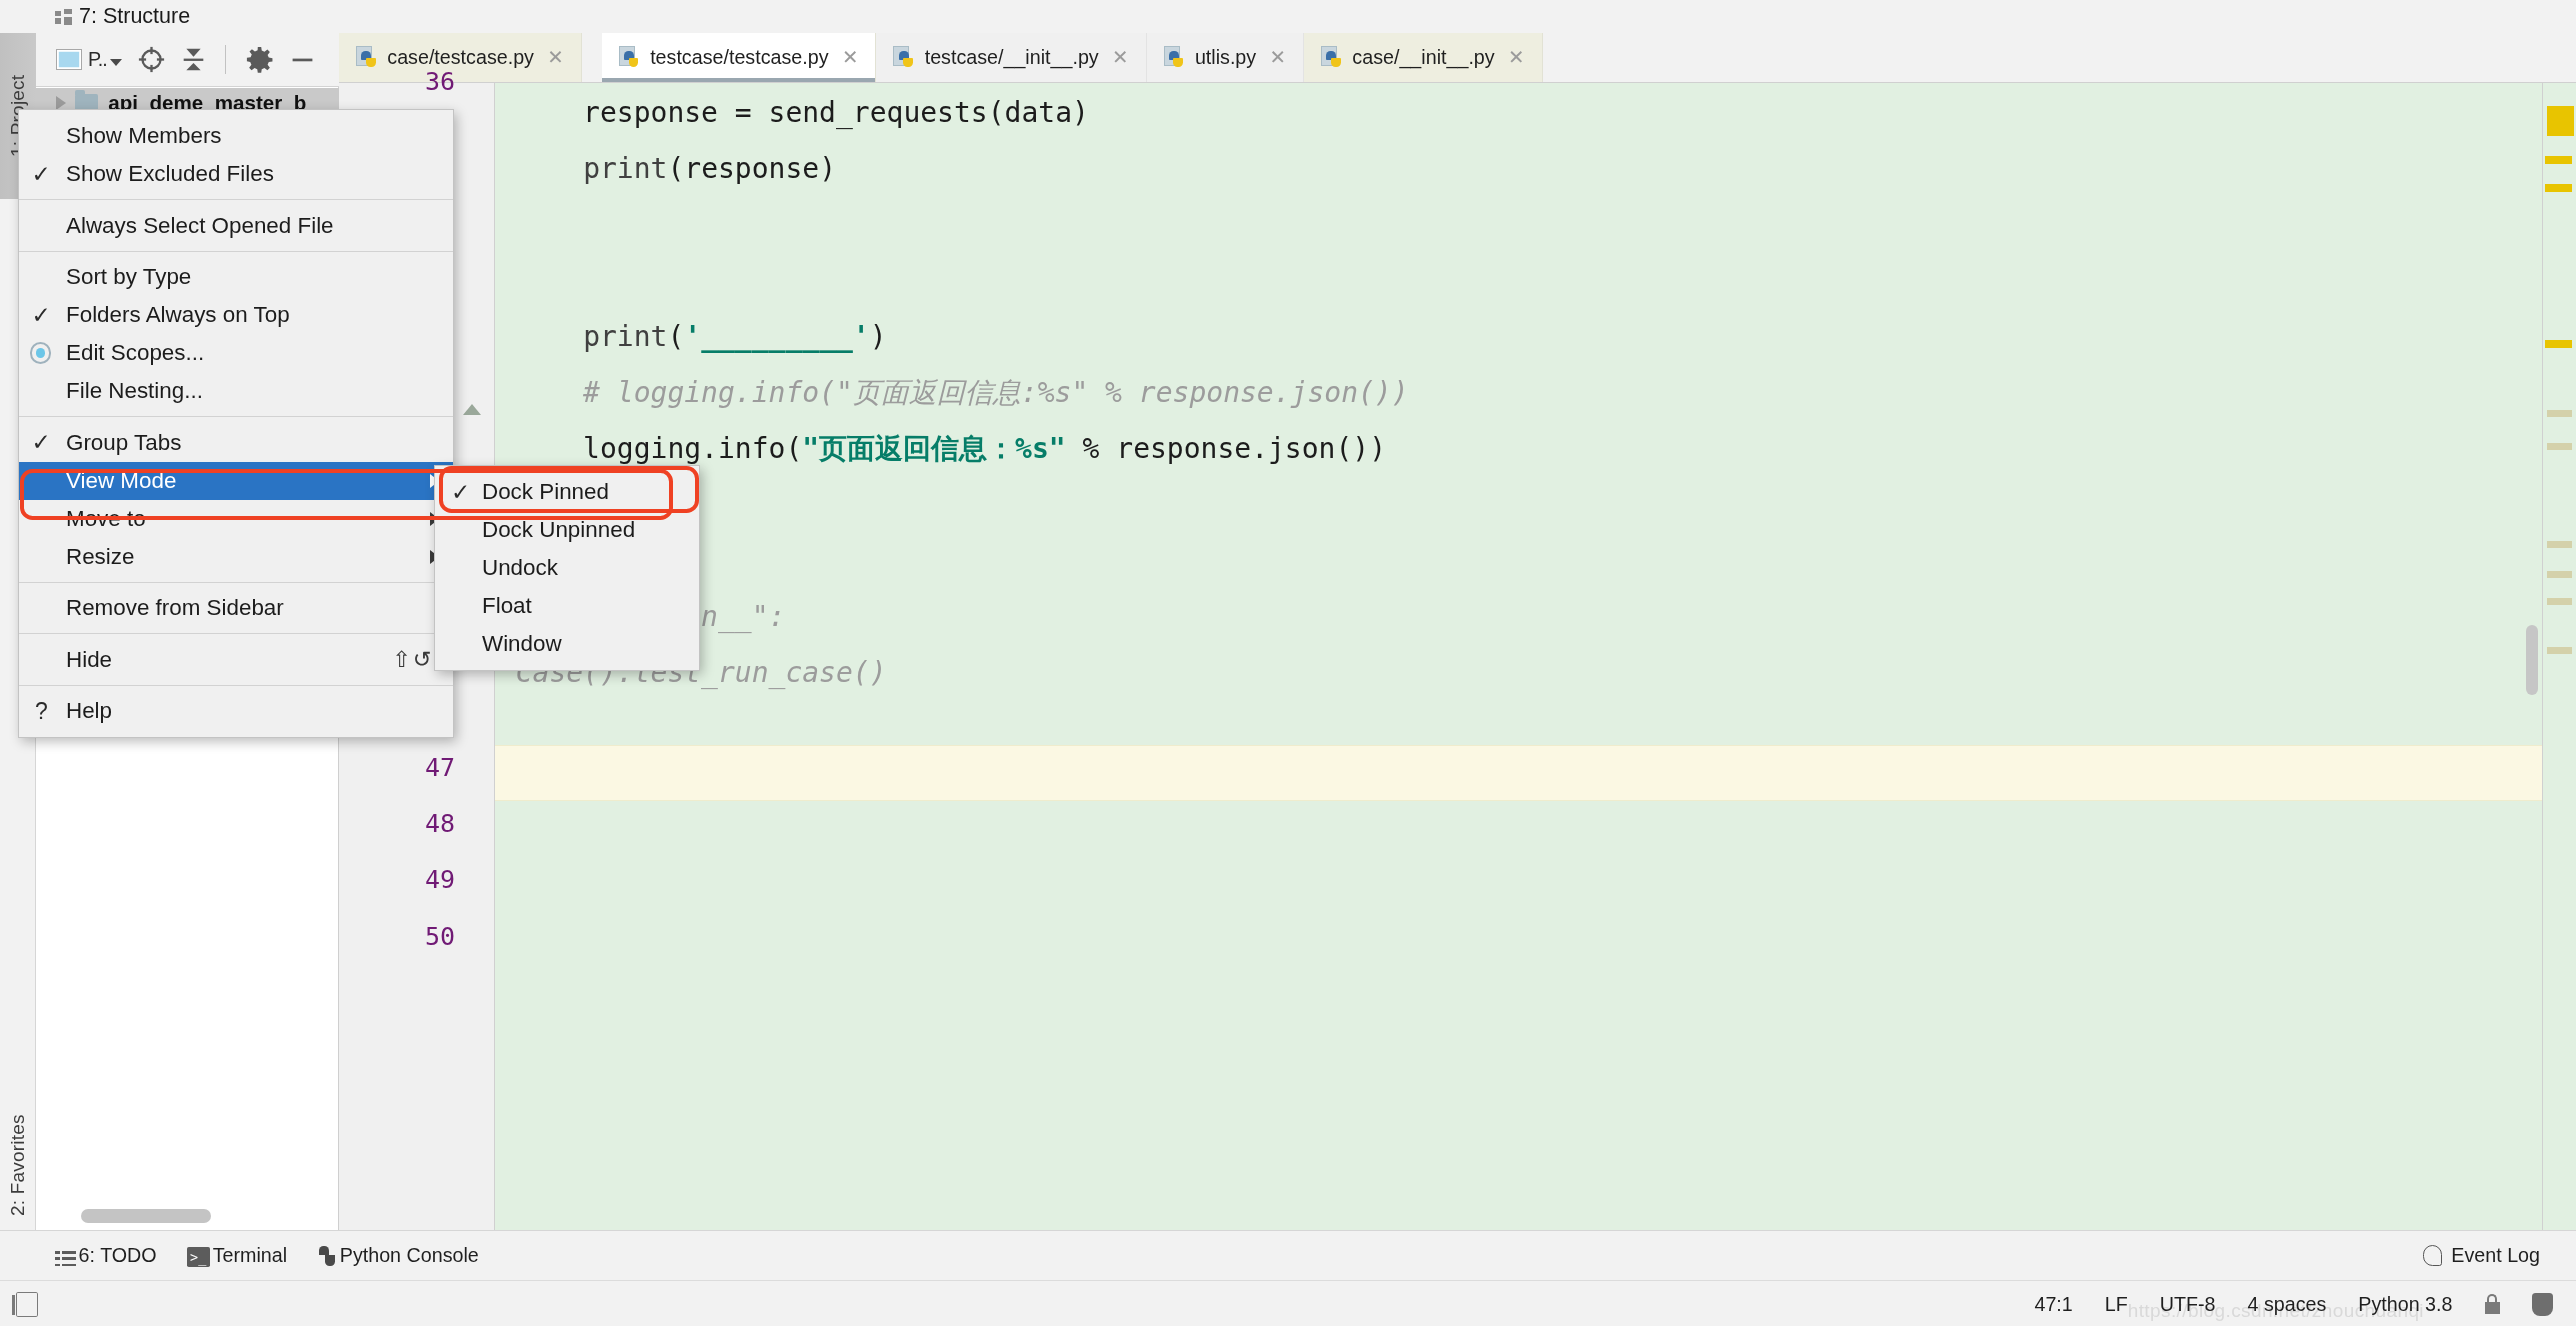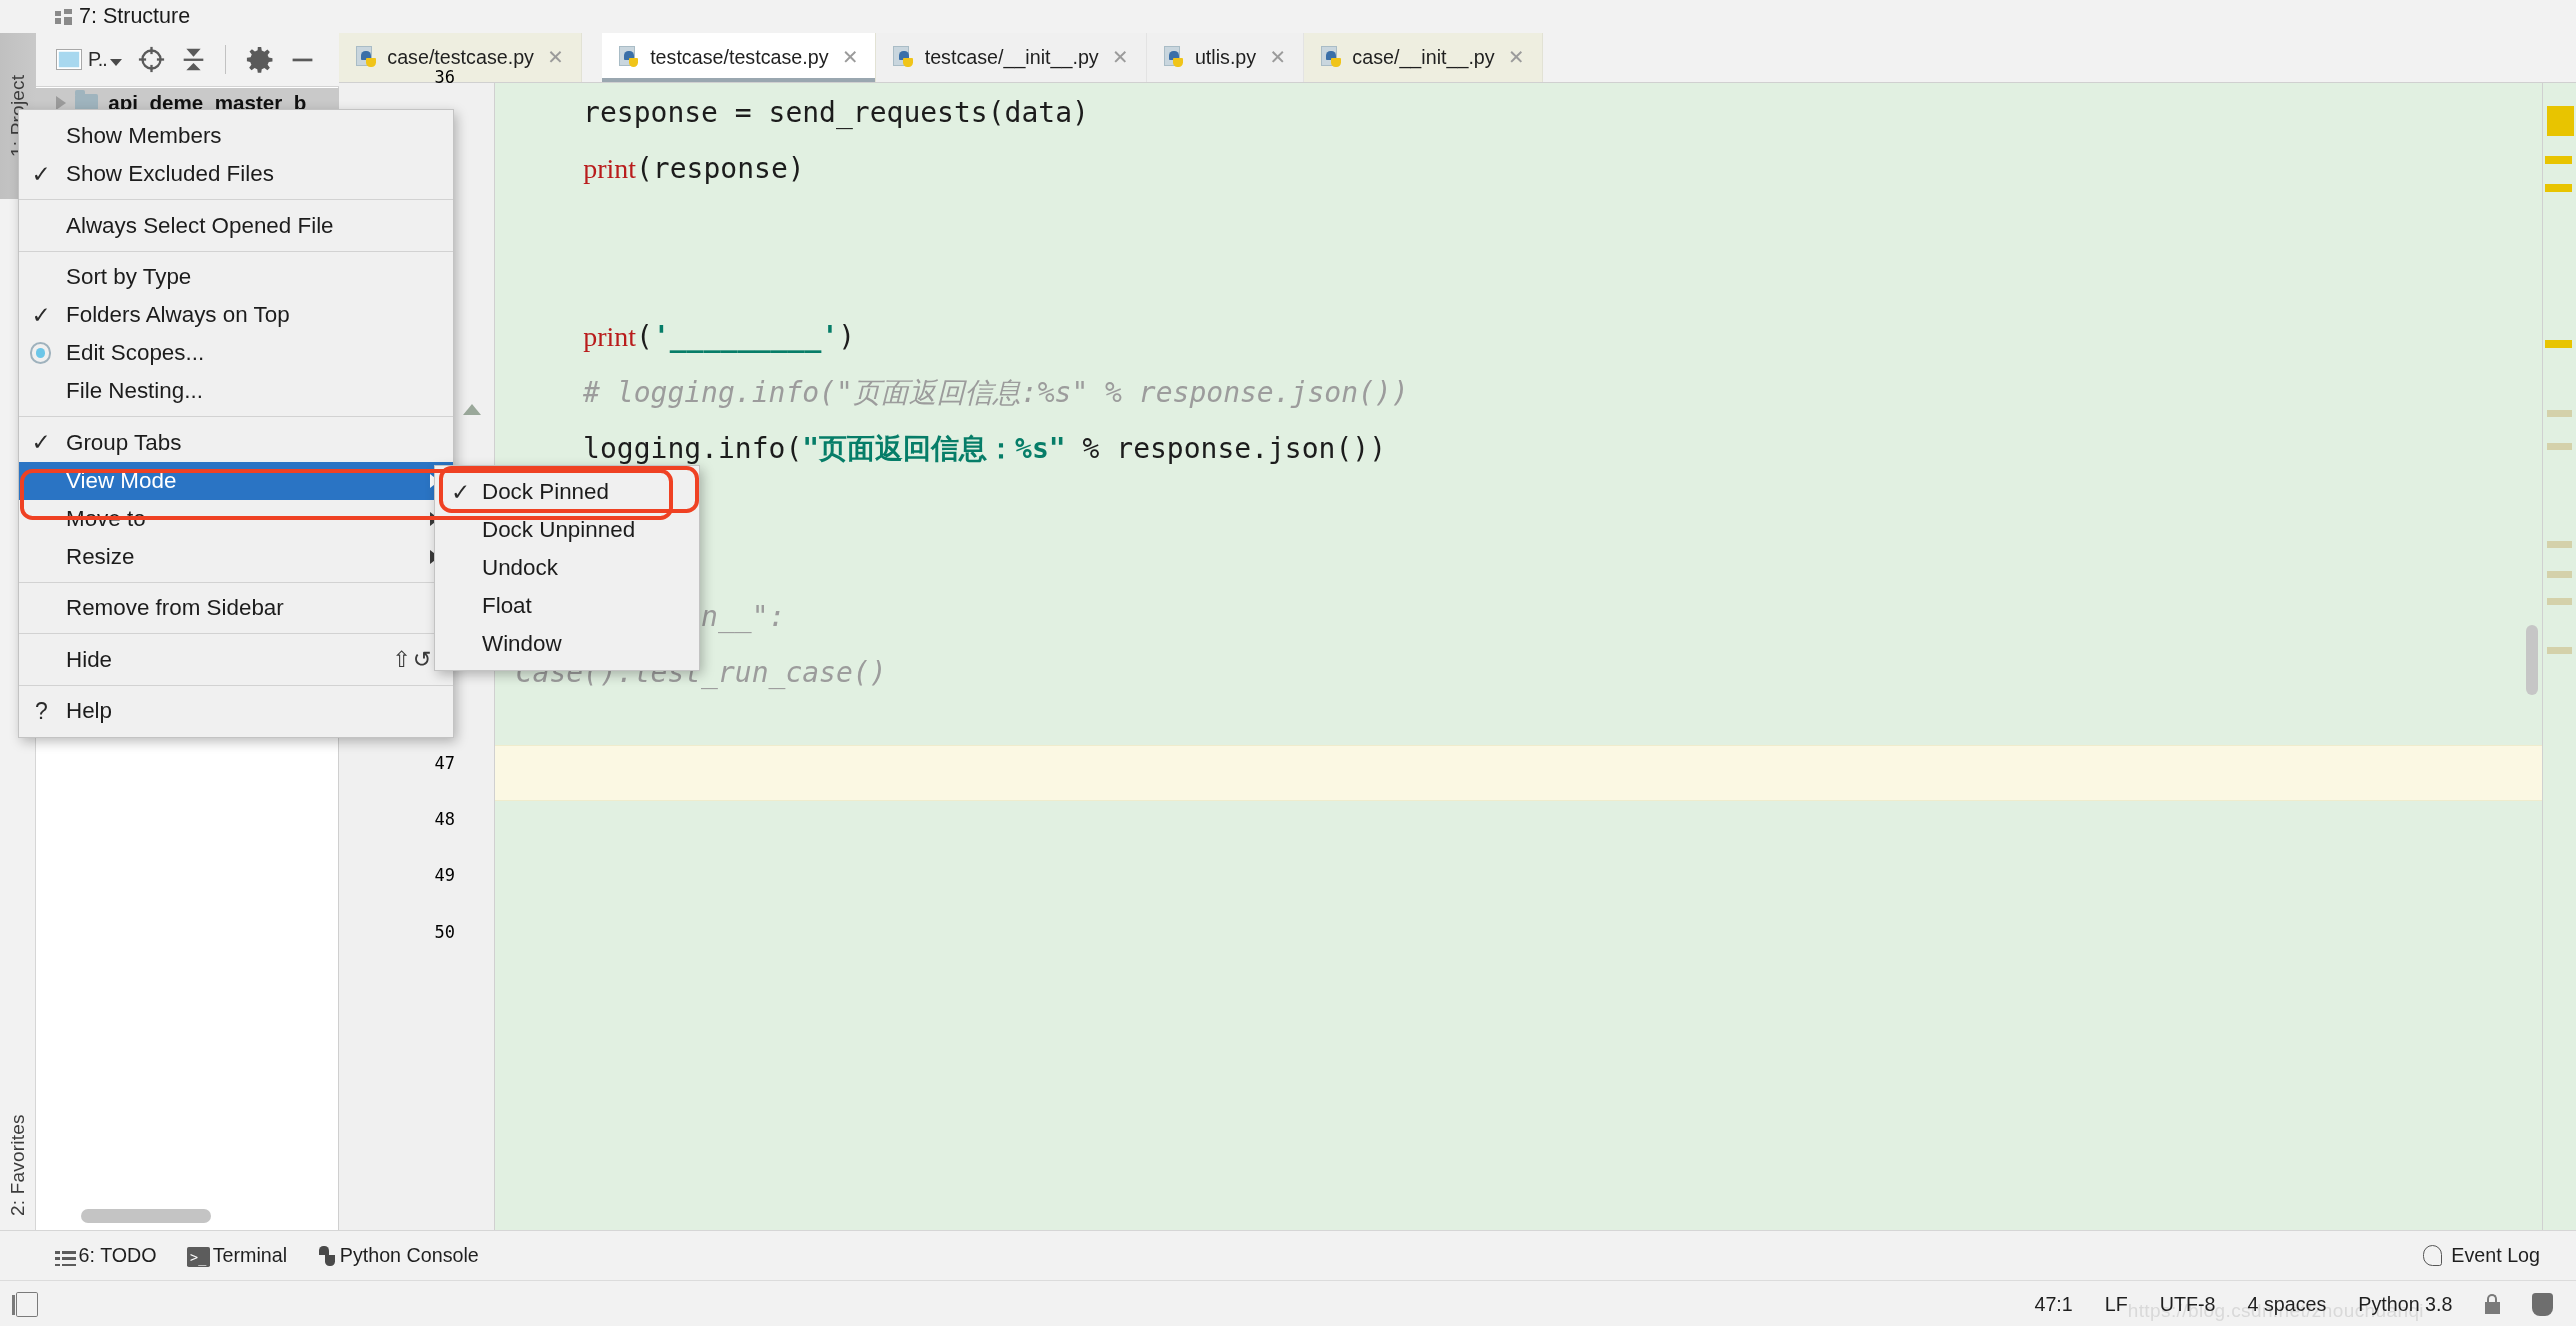--- a/index.html
+++ b/index.html
@@ -138,35 +138,35 @@
 
   .editor-body {
     position: absolute; left: 0; top: 50px; right: 0; bottom: 0;
     background: #e1f0e1;
   }
   .gutter {
     position: absolute; left: 0; top: 0; width: 156px; height: 100%;
     background: #f0f0f0; border-right: 0.9px solid #d0d0d0;
   }
   .ln {
-    position: absolute; right: 39px; font-size: 17px; color: #000000;
+    position: absolute; right: 39px; font-size: 25px; color: #701a75;
     text-align: right; font-family: "DejaVu Sans Mono", monospace;
   }
   .fold-marker {
     position: absolute; left: 124px; width: 0; height: 0;
     border-left: 9.8px solid transparent; border-right: 9.8px solid transparent;
     border-bottom: 11.6px solid #9aa89a;
   }
   .code {
     position: absolute; left: 157px; top: 0; right: 72px; bottom: 0;
     font-family: "DejaVu Sans Mono", monospace; font-size: 28px;
     line-height: 56px; color: #1c1c1c; white-space: pre;
     padding-left: 19.7px; padding-top: 1.8px;
   }
-  .code .kw { color: #b91c1c; font-family: Liberation Serif, serif; }
+  .code .kw { color: #404040; }
   .code .str { color: #067d68; font-weight: bold; }
   .code .cm { color: #9c9c9c; font-style: italic; }
   .code .it { color: #9c9c9c; font-style: italic; }
   .hl-line {
     position: absolute; left: 0; right: 0; height: 56px;
     background: #fbf8e3; border-top: 0.9px solid #efeccd; border-bottom: 0.9px solid #efeccd;
   }
 
   
   .marker-bar {

